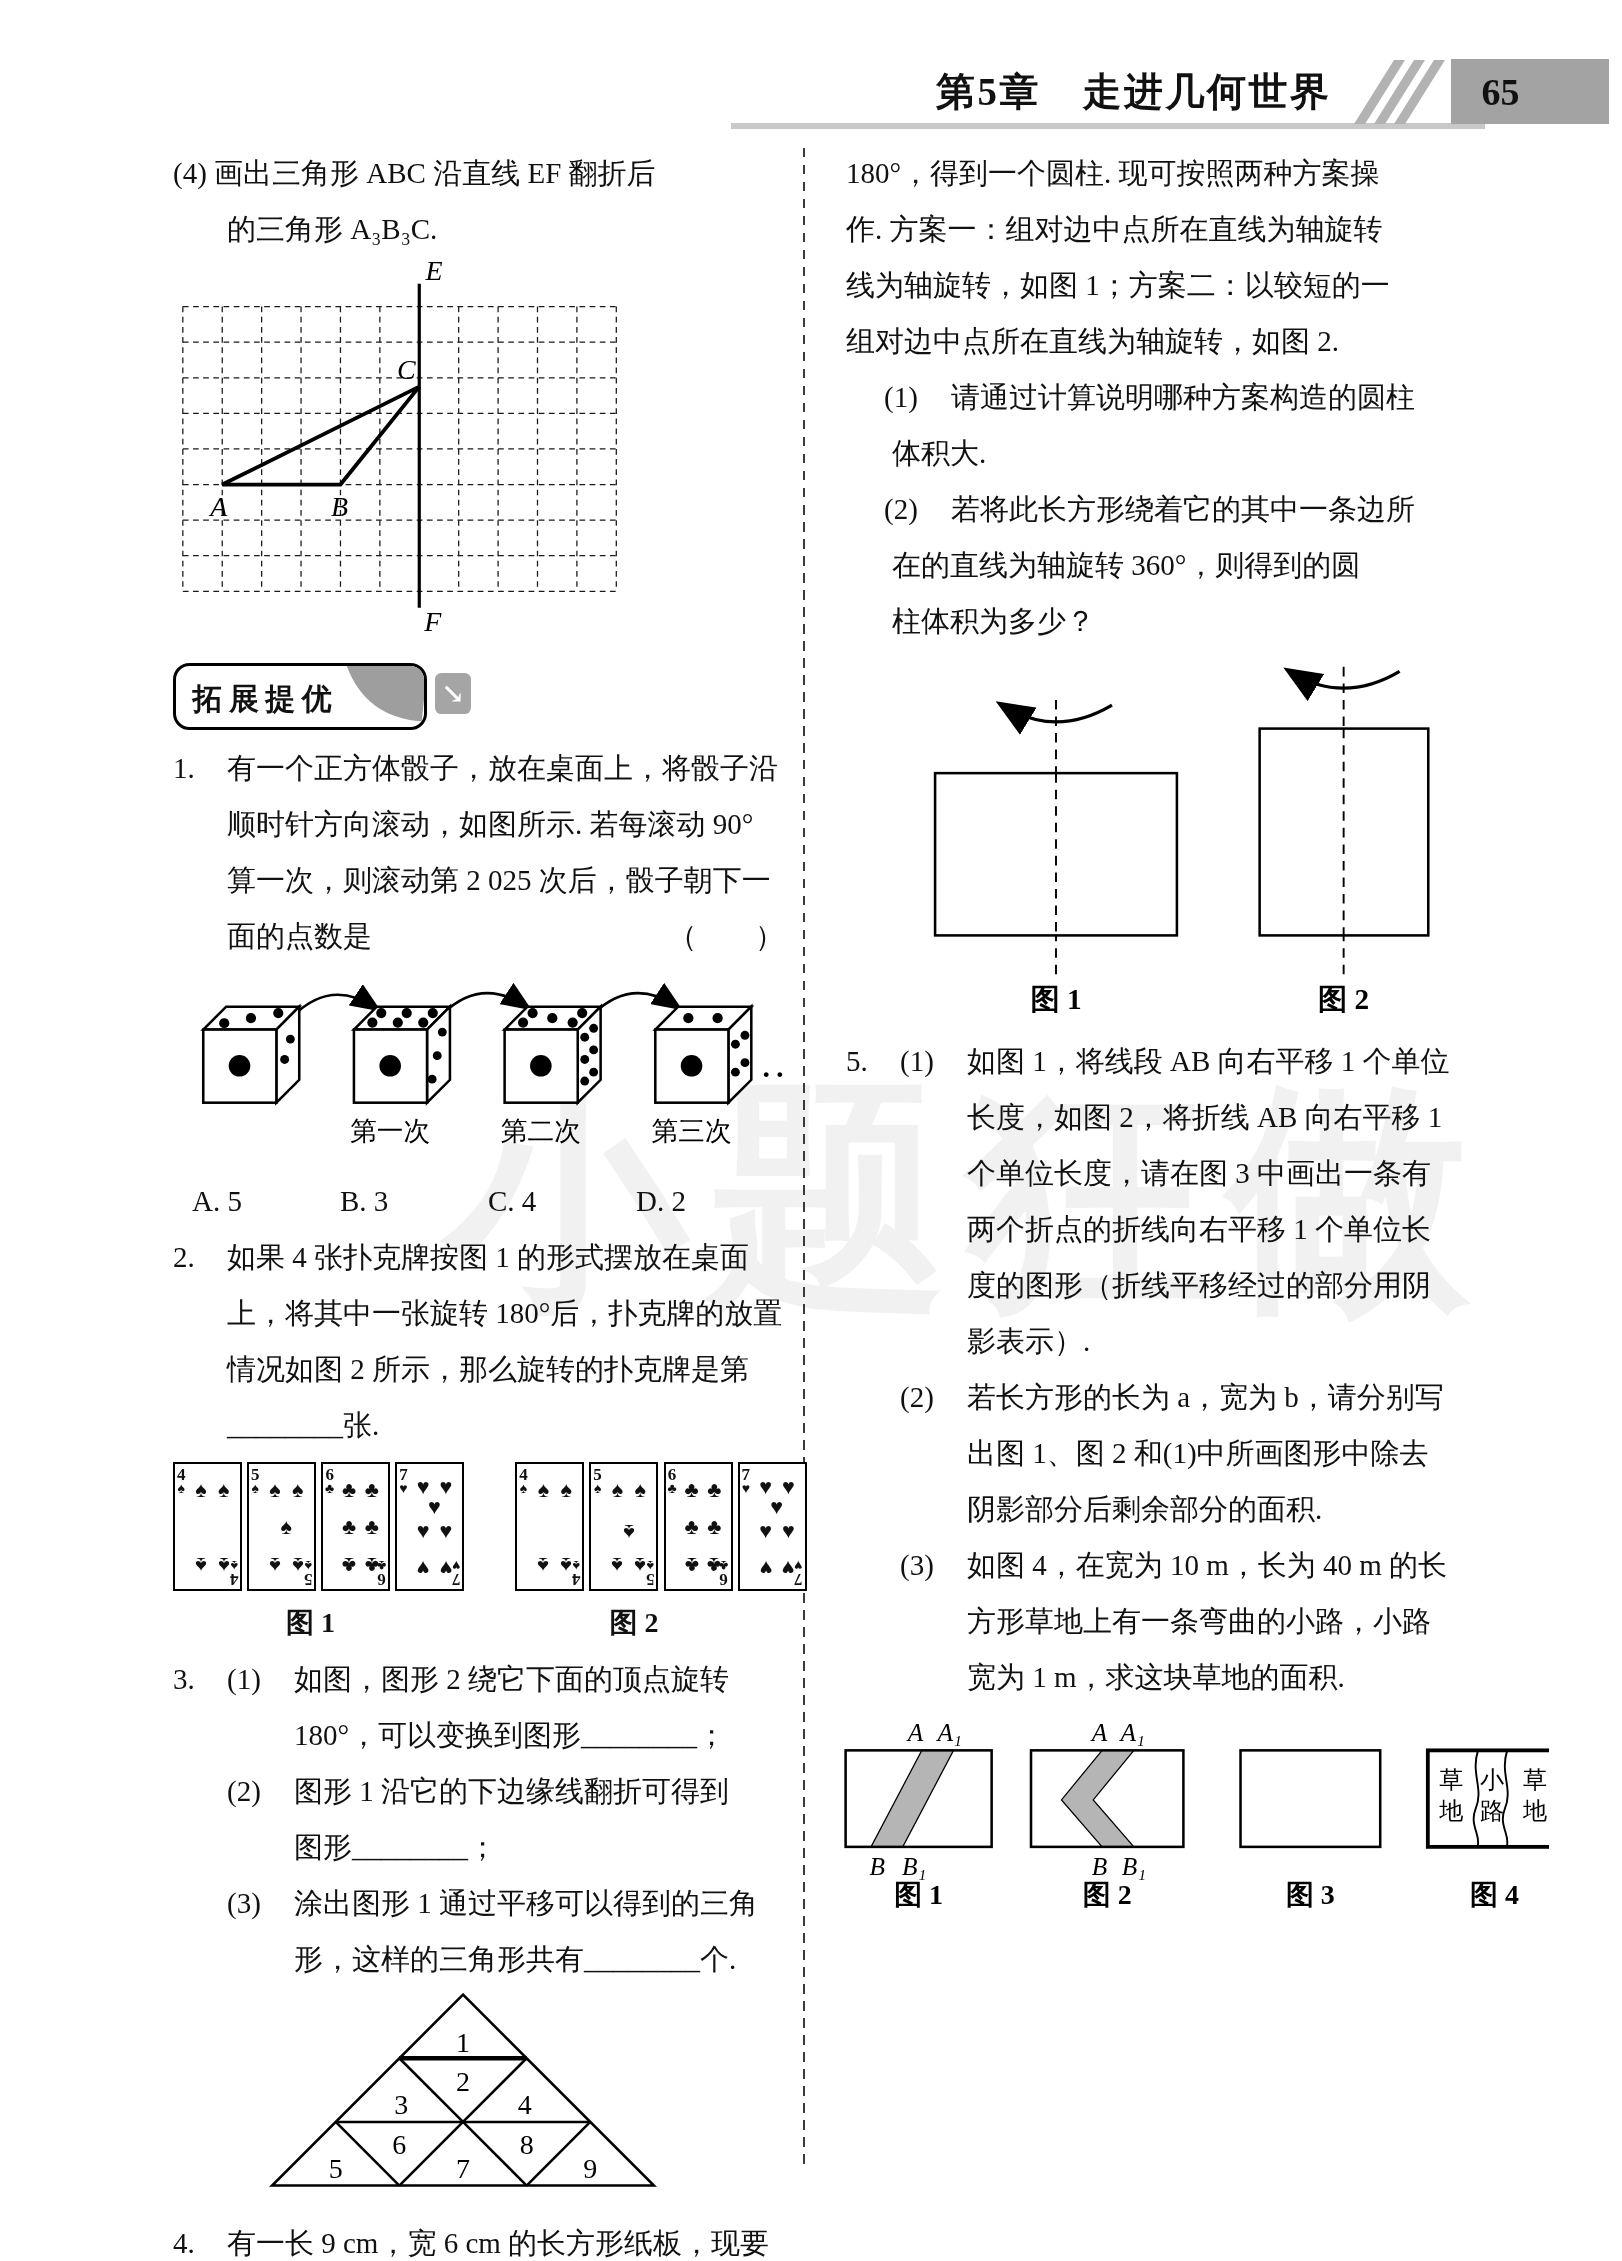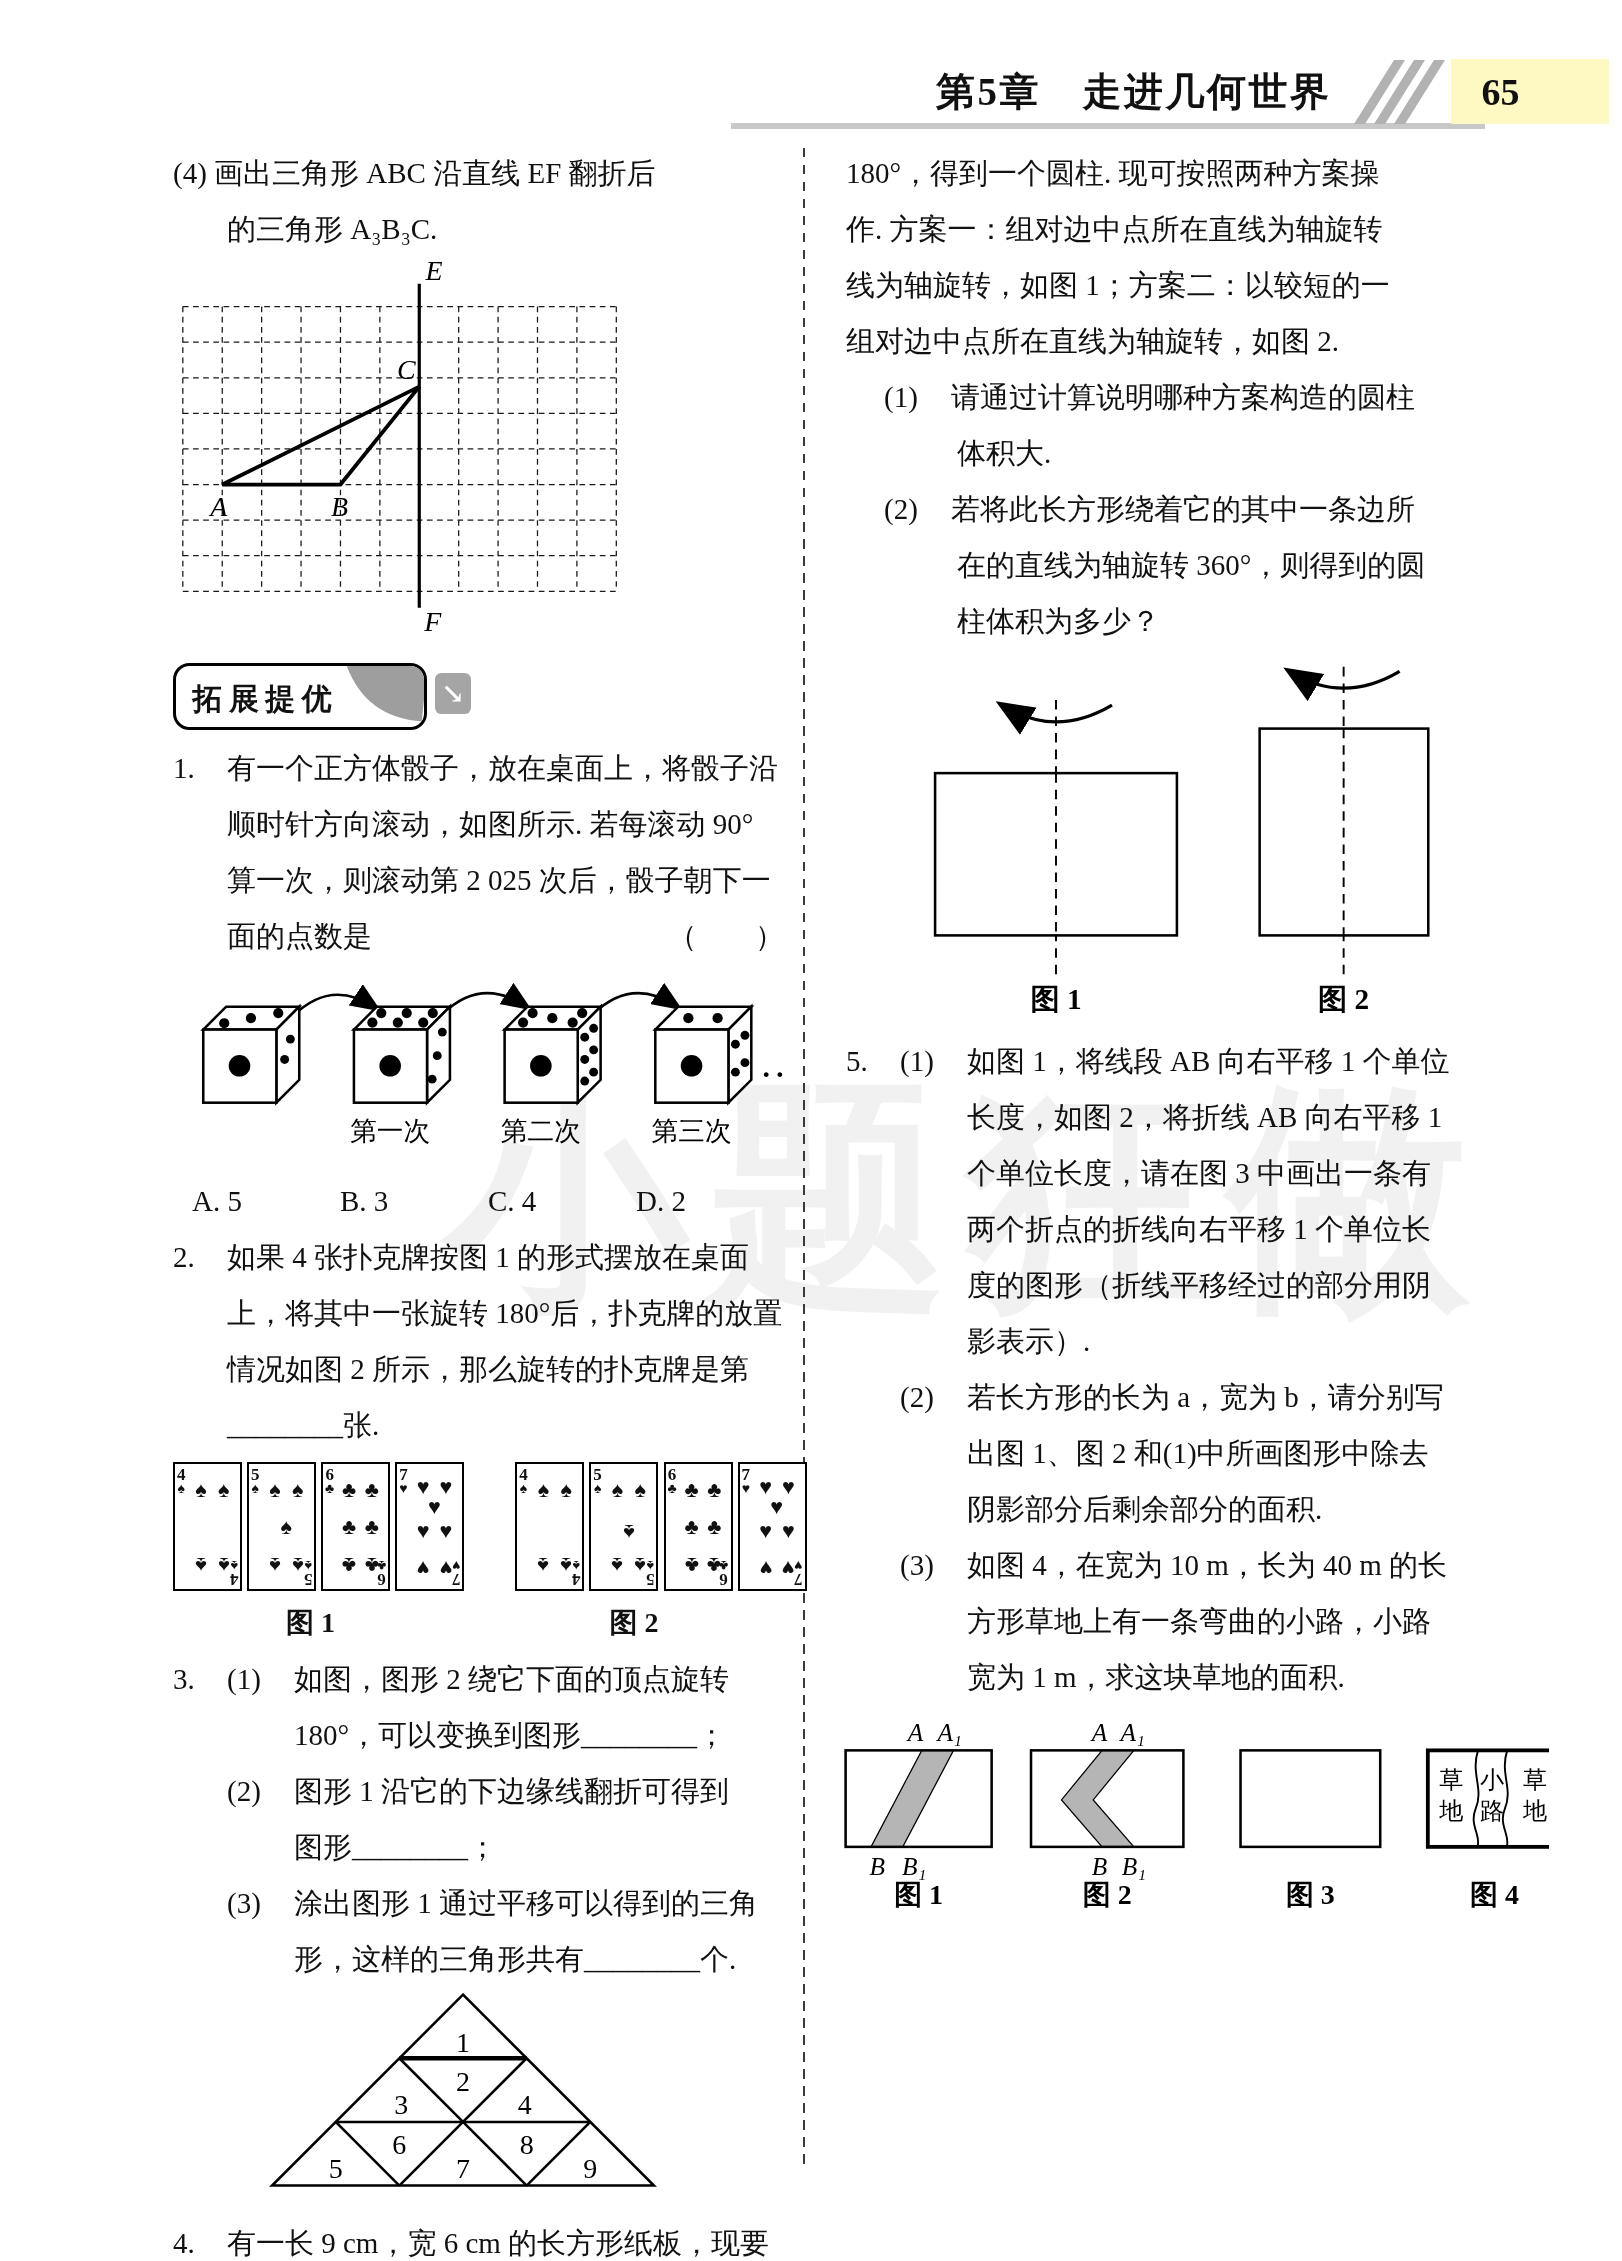--- a/index.html
+++ b/index.html
@@ -4,34 +4,34 @@
 <style>
   html,body{margin:0;padding:0;background:#fff;}
   .page{position:relative;width:1623px;height:2261px;background:#ffffff;overflow:hidden;
         font-family:"Liberation Serif","DejaVu Serif",serif;color:#111;}
   
   .hdr-rule{position:absolute;left:731px;top:123px;width:754px;height:5.7px;background:#c8c8c8;}
   .header{position:absolute;top:59px;right:14px;display:flex;align-items:center;z-index:2;}
   .hdr-title{font-weight:bold;font-size:39px;letter-spacing:2.5px;margin-right:42px;white-space:nowrap;}
   .stripes{display:flex;margin-right:16.5px;}
   .stripe{display:inline-block;width:10.8px;height:64px;background:#b2b2b2;margin-right:9.5px;transform:skewX(-32deg);}
-  .pagebox{width:158px;height:65px;background:#fef9c3;display:flex;align-items:center;}
+  .pagebox{width:158px;height:65px;background:#a3a3a3;display:flex;align-items:center;}
   .pagebox .pn{font-weight:bold;font-size:38px;margin-left:30.5px;}
   
   .divider{position:absolute;left:803px;top:148px;width:1.9px;height:2020px;
            background:repeating-linear-gradient(to bottom,#3a3a3a 0 9.5px,transparent 9.5px 17px);}
   .col{position:absolute;top:145px;font-size:29px;line-height:56px;z-index:1;}
   .col-left{left:173px;width:616px;}
   .col-right{left:846px;width:703px;}
   .row{display:flex;align-items:baseline;white-space:nowrap;}
   .num{display:inline-block;width:54px;flex:0 0 54px;}
   .sub{display:inline-block;width:67px;flex:0 0 67px;}
   .ml85{margin-left:54px;}
   .ml190{margin-left:121px;}
-  .ml165{margin-left:111px;}
+  .ml165{margin-left:46px;}
   .ml60{margin-left:38px;}
   .bracket{margin-left:auto;margin-right:5.1px;}
   
   .badge-wrap{position:relative;height:75px;margin:9px 0 6.4px 0;}
   .badge{position:absolute;left:0;top:3.8px;width:248px;height:61px;border:3.8px solid #000;border-radius:16.5px;
          background:#fff;overflow:hidden;}
   .badge-label{position:absolute;left:16.5px;top:5.1px;font-size:30px;font-weight:bold;letter-spacing:6.4px;z-index:2;}
   .badge-swoosh{position:absolute;right:-3.8px;top:-2.5px;width:95px;height:66px;}
   .badge-icon{position:absolute;left:262px;top:14px;width:36px;height:41px;background:#a5a5a5;border-radius:6.4px;
               color:#fff;font-size:28px;font-weight:bold;display:flex;align-items:center;justify-content:center;}

